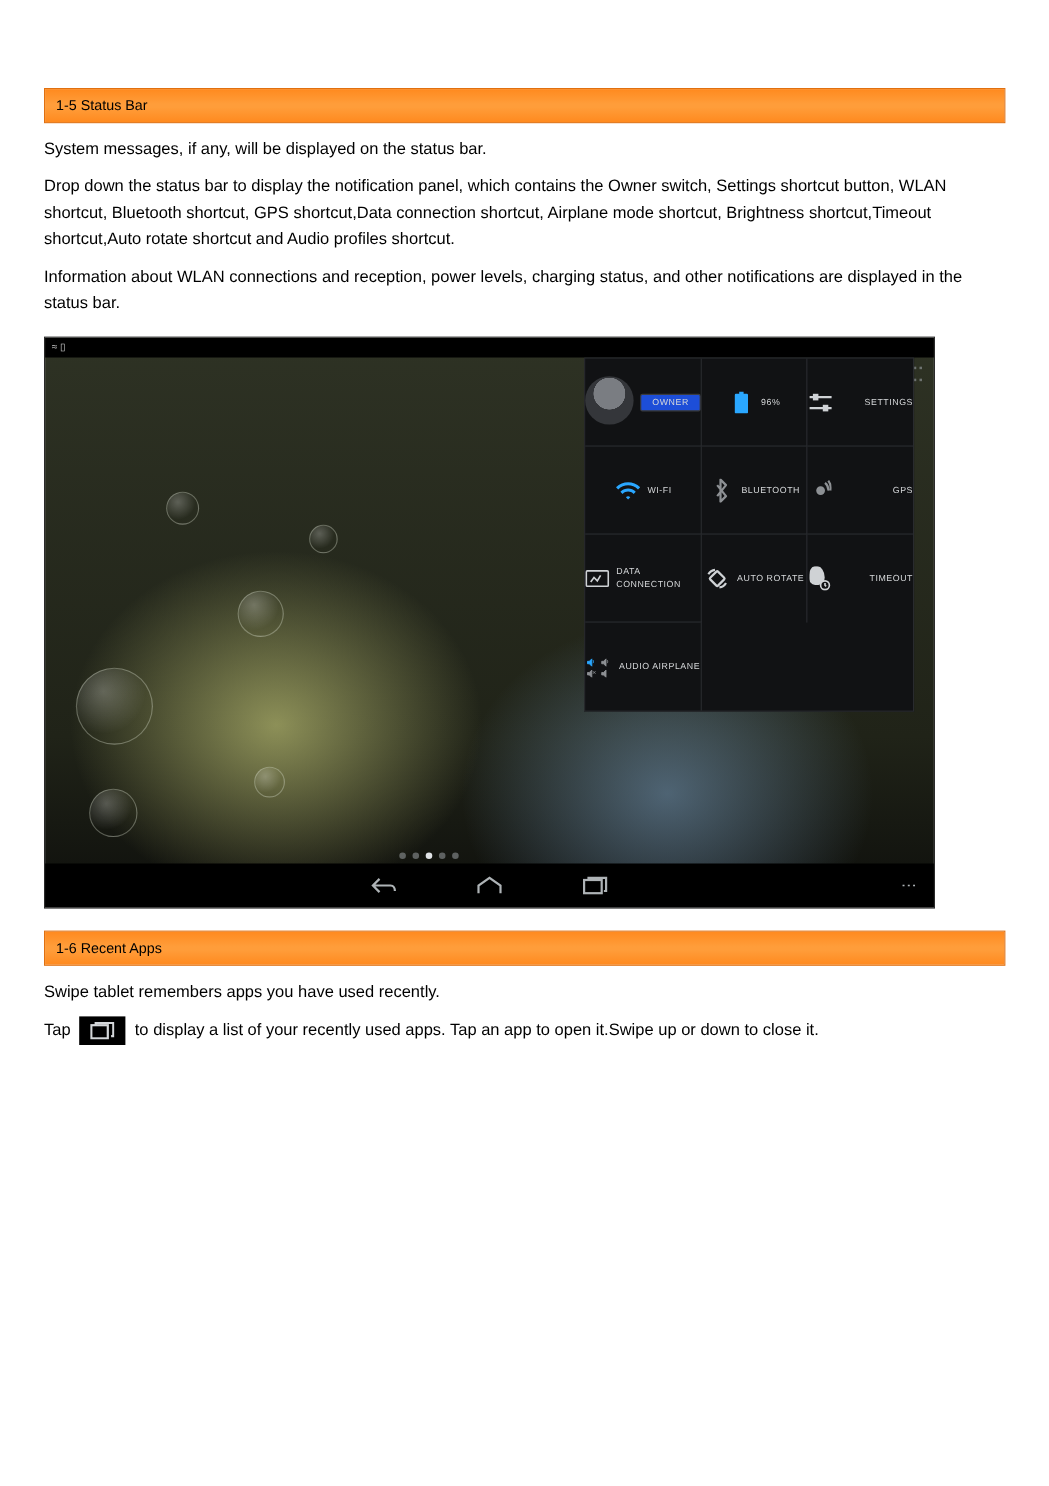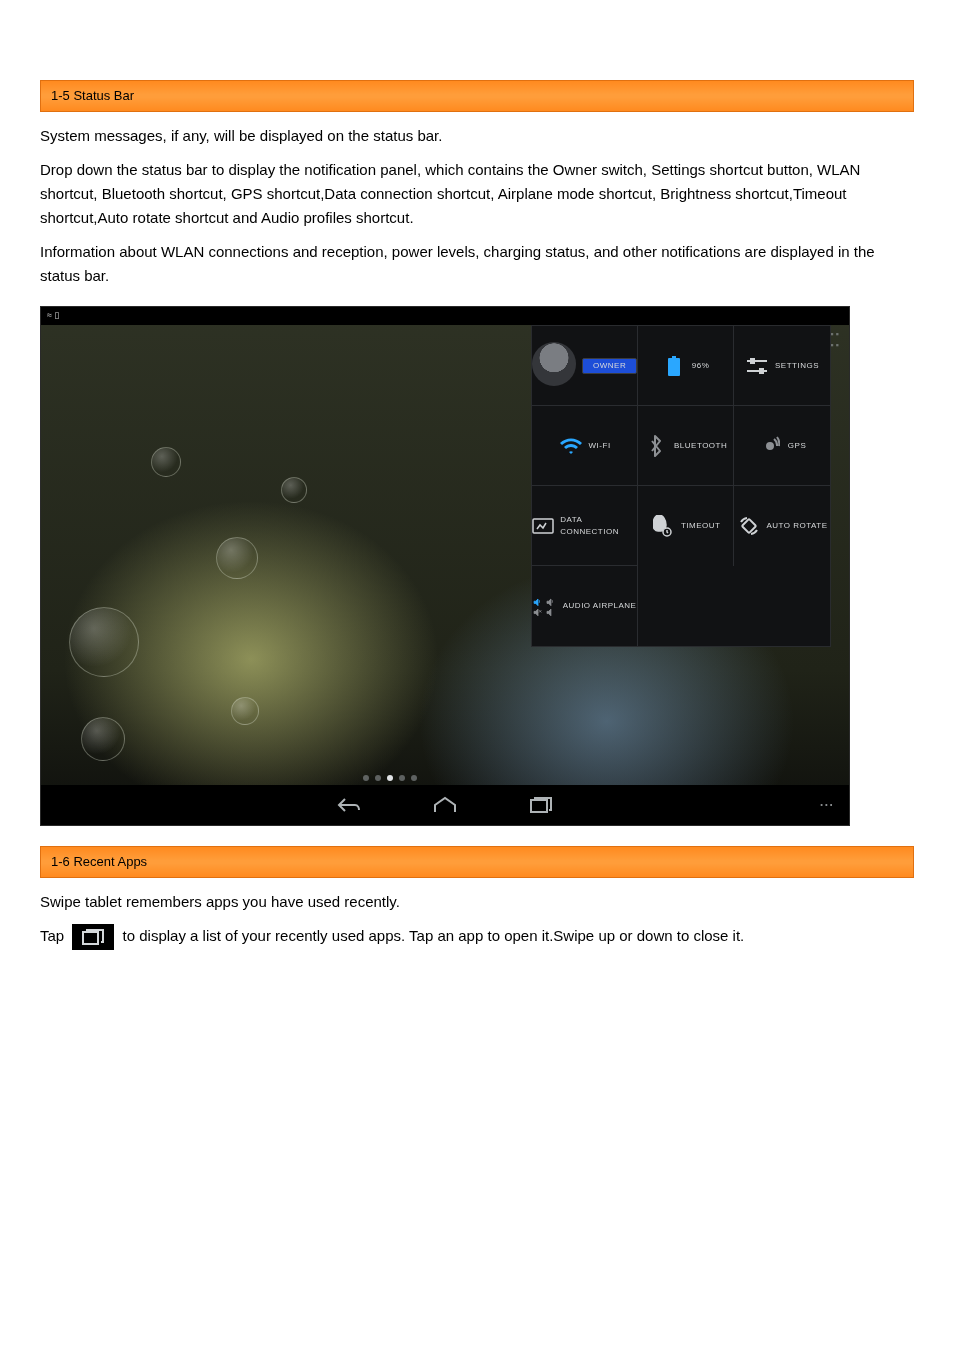--- a/index.html
+++ b/index.html
@@ -94,21 +94,21 @@
     display: flex;
     flex-direction: row;
     align-items: center;
     justify-content: center;
     border-bottom: 1px solid #2a2c30;
     border-right: 1px solid #2a2c30;
     font-size: 8px;
     letter-spacing: 0.5px;
     gap: 6px;
   }
-  .qs-tile:nth-child(3n) { border-right: none; }
+  .qs-tile:nth-child(3n) { border-right: none; justify-content: space-between; }
   .qs-tile:nth-last-child(-n+3) { border-bottom: none; }
   .qs-icon { width: 24px; height: 24px; display:flex; align-items:center; justify-content:center; color:#cfd2d5; }
   .qs-icon.active { color:#2aa7ff; }
   .qs-avatar { width:44px; height:44px; border-radius:50%; background: radial-gradient(circle at 50% 36%, #7a7d82 0 40%, #34363a 41% 100%); margin-bottom:4px; }
   .qs-pill { background:#1d4ed8; border:1px solid #3a3c40; border-radius:2px; padding:1px 10px; font-size:8px; }
 
   .grid-squares {
     position: absolute;
     top: 22px;
     right: 6px;
@@ -227,37 +227,37 @@
           <path d="M5 11l3-4 3 3 3-5"></path>
         </svg>
       </span>
       <span>DATA CONNECTION</span>
     </div>
 
 
 
     <div class="qs-tile">
       <span class="qs-icon">
+        <svg width="20" height="20" viewBox="0 0 20 20" stroke="#cfd2d5" stroke-width="2" fill="none">
+          <rect x="5" y="5" width="10" height="10" rx="1" transform="rotate(45 10 10)"></rect>
+          <path d="M2 6a8 8 0 0 1 6-4M18 14a8 8 0 0 1-6 4"></path>
+        </svg>
+      </span>
+      <span>AUTO ROTATE</span>
+    </div>
+
+    <div class="qs-tile">
+      <span class="qs-icon">
         <svg width="20" height="22" viewBox="0 0 20 22" stroke="#cfd2d5" stroke-width="1.5" fill="#cfd2d5">
           <path d="M6 0c4 0 7 5 7 10 0 3-2 6-5 6H5c-3 0-5-3-5-6C0 5 2 0 6 0z"></path>
           <circle cx="14" cy="17" r="4" fill="#111214" stroke="#cfd2d5"></circle>
           <path d="M14 15v2l1 1" stroke="#cfd2d5" fill="none"></path>
         </svg>
       </span>
       <span>TIMEOUT</span>
-    </div>
-
-    <div class="qs-tile">
-      <span class="qs-icon">
-        <svg width="20" height="20" viewBox="0 0 20 20" stroke="#cfd2d5" stroke-width="2" fill="none">
-          <rect x="5" y="5" width="10" height="10" rx="1" transform="rotate(45 10 10)"></rect>
-          <path d="M2 6a8 8 0 0 1 6-4M18 14a8 8 0 0 1-6 4"></path>
-        </svg>
-      </span>
-      <span>AUTO ROTATE</span>
     </div>
 
     <div class="qs-tile">
       <span class="qs-icon" style="color:#2aa7ff">
         <svg width="26" height="20" viewBox="0 0 26 20" stroke="currentColor" stroke-width="1.5" fill="currentColor">
           <g transform="translate(0,0) scale(0.6)">
               <path d="M2 8h3l4-4v12l-4-4H2z"></path>
               <path d="M11 6c1 1 1 4 0 5" fill="none"></path>
             </g>
           <g transform="translate(14,0) scale(0.6)" stroke="#8d9094" fill="#8d9094">

